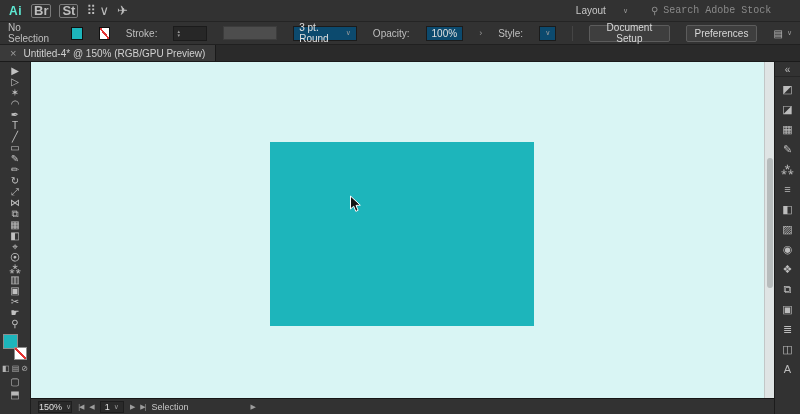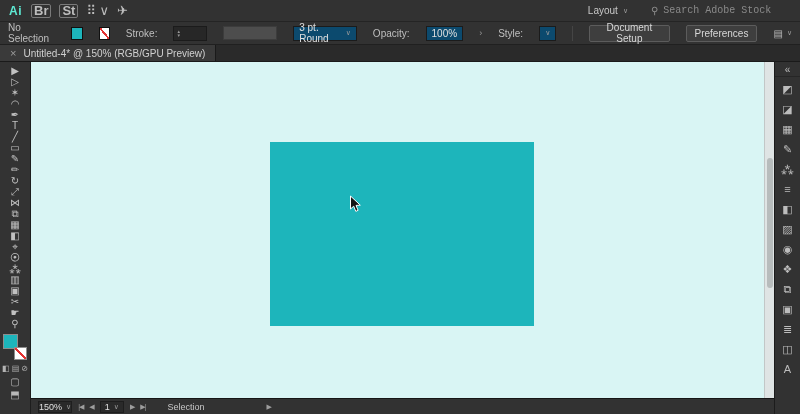--- a/index.html
+++ b/index.html
@@ -9,21 +9,21 @@
 
   
   .menubar{flex:0 0 22px;display:flex;align-items:center;gap:9px;padding:0 9px;
     background:#323232;border-bottom:1px solid #242424}
   .logo{color:#5eead4;font-weight:bold;font-size:12px;letter-spacing:0.5px}
   .appicons{display:flex;align-items:center;gap:8px}
   .appicons .appicon{color:#bdbdbd;font-size:13px;line-height:12px}
   .appicons .appicon:nth-of-type(1),.appicons .appicon:nth-of-type(2){
     border:1px solid #7a7a7a;border-radius:2px;padding:0 2px;font-weight:bold}
   .spacer{flex:1}
-  .workspace{display:flex;align-items:center;gap:5px;color:#c8c8c8;font-size:10px;margin-right:14px}
+  .workspace{display:flex;align-items:center;gap:17px;color:#c8c8c8;font-size:10px;margin-right:14px}
   .chev{font-size:7px;color:#9a9a9a}
   .search{display:flex;align-items:center;gap:5px;color:#8f8f8f;width:140px}
   .search .sicon{font-size:10px}
   .search input{background:transparent;border:none;outline:none;color:#9a9a9a;
     font-size:10px;width:112px;font-family:Liberation Mono, monospace}
   .search input::placeholder{color:#8a8a8a}
 
   
   .controlbar{flex:0 0 23px;display:flex;align-items:center;gap:16px;padding:0 8px;
     background:#323232;border-bottom:1px solid #202020;font-size:10px;color:#bfbfbf}
@@ -72,21 +72,21 @@
   .vthumb{position:absolute;left:2px;top:96px;width:6px;height:130px;background:#b7bcbc;border-radius:3px}
 
   
   .statusbar{flex:0 0 16px;display:flex;align-items:center;gap:6px;padding:0 7px;
     background:#323232;border-top:1px solid #161616;font-size:9px;color:#c7c7c7}
   .zoombox{display:flex;align-items:center;gap:4px;background:#2a2a2a;border:1px solid #1e1e1e;
     height:12px;padding:0 0;color:#e0e0e0}
   .navbtn{font-size:7px;color:#9d9d9d;letter-spacing:-1px}
   .abfield{display:flex;align-items:center;gap:4px;background:#2a2a2a;border:1px solid #1e1e1e;
     height:12px;padding:0 4px;color:#e0e0e0}
-  .statuslabel{margin-left:16px}
+  .statuslabel{}
   .statusarrow{margin-left:56px;font-size:7px;color:#9d9d9d}
 
   
   .dock{flex:0 0 26px;background:#323232;border-left:1px solid #1c1c1c;
     display:flex;flex-direction:column;align-items:center;padding-top:1px;overflow:hidden}
   .dockhead{color:#bdbdbd;font-size:10px;height:14px;line-height:14px;width:100%;
     text-align:center;border-bottom:1px solid #262626;margin-bottom:2px}
   .panelicon{font-size:11px;line-height:20px;height:20px;color:#bdbdbd;width:100%;text-align:center}
 </style>
 </head>

